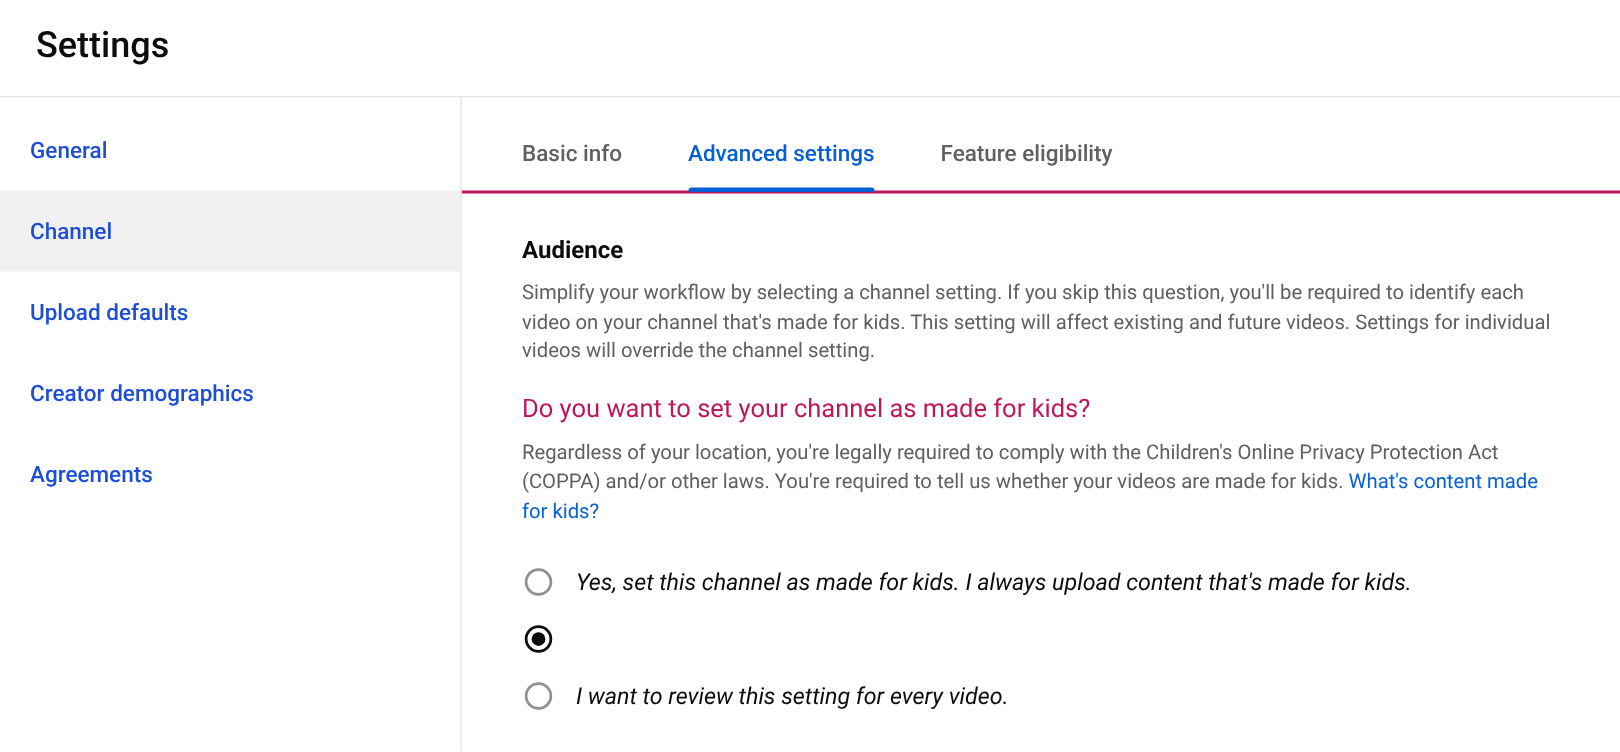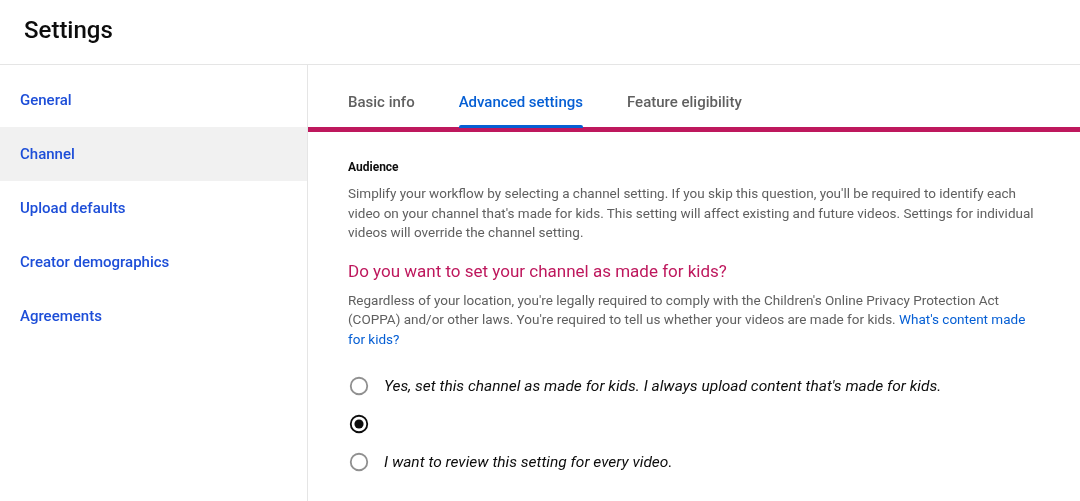--- a/index.html
+++ b/index.html
@@ -50,21 +50,21 @@
       background: #f1f1f1;
     }
     .main {
       flex: 1;
       padding: 0 0 0 0;
     }
     .tabs {
       display: flex;
       gap: 44px;
       padding: 0 40px;
-      border-bottom: 5px solid #be185d;
+      border-bottom: 2px solid #be185d;
     }
     .tab {
       padding: 28px 0 16px 0;
       font-size: 15px;
       font-weight: 500;
       color: #606060;
       cursor: pointer;
       position: relative;
     }
     .tab.active {
@@ -79,21 +79,21 @@
       height: 3px;
       background: #065fd4;
       border-radius: 2px 2px 0 0;
     }
     .content {
       padding: 28px 40px 0 40px;
       max-width: 780px;
       box-sizing: content-box;
     }
     .section-title {
-      font-size: 12px;
+      font-size: 16px;
       font-weight: 700;
       color: #0d0d0d;
       margin-bottom: 10px;
     }
     .helper-text {
       font-size: 13.5px;
       line-height: 1.45;
       color: #606060;
       margin-bottom: 18px;
     }

